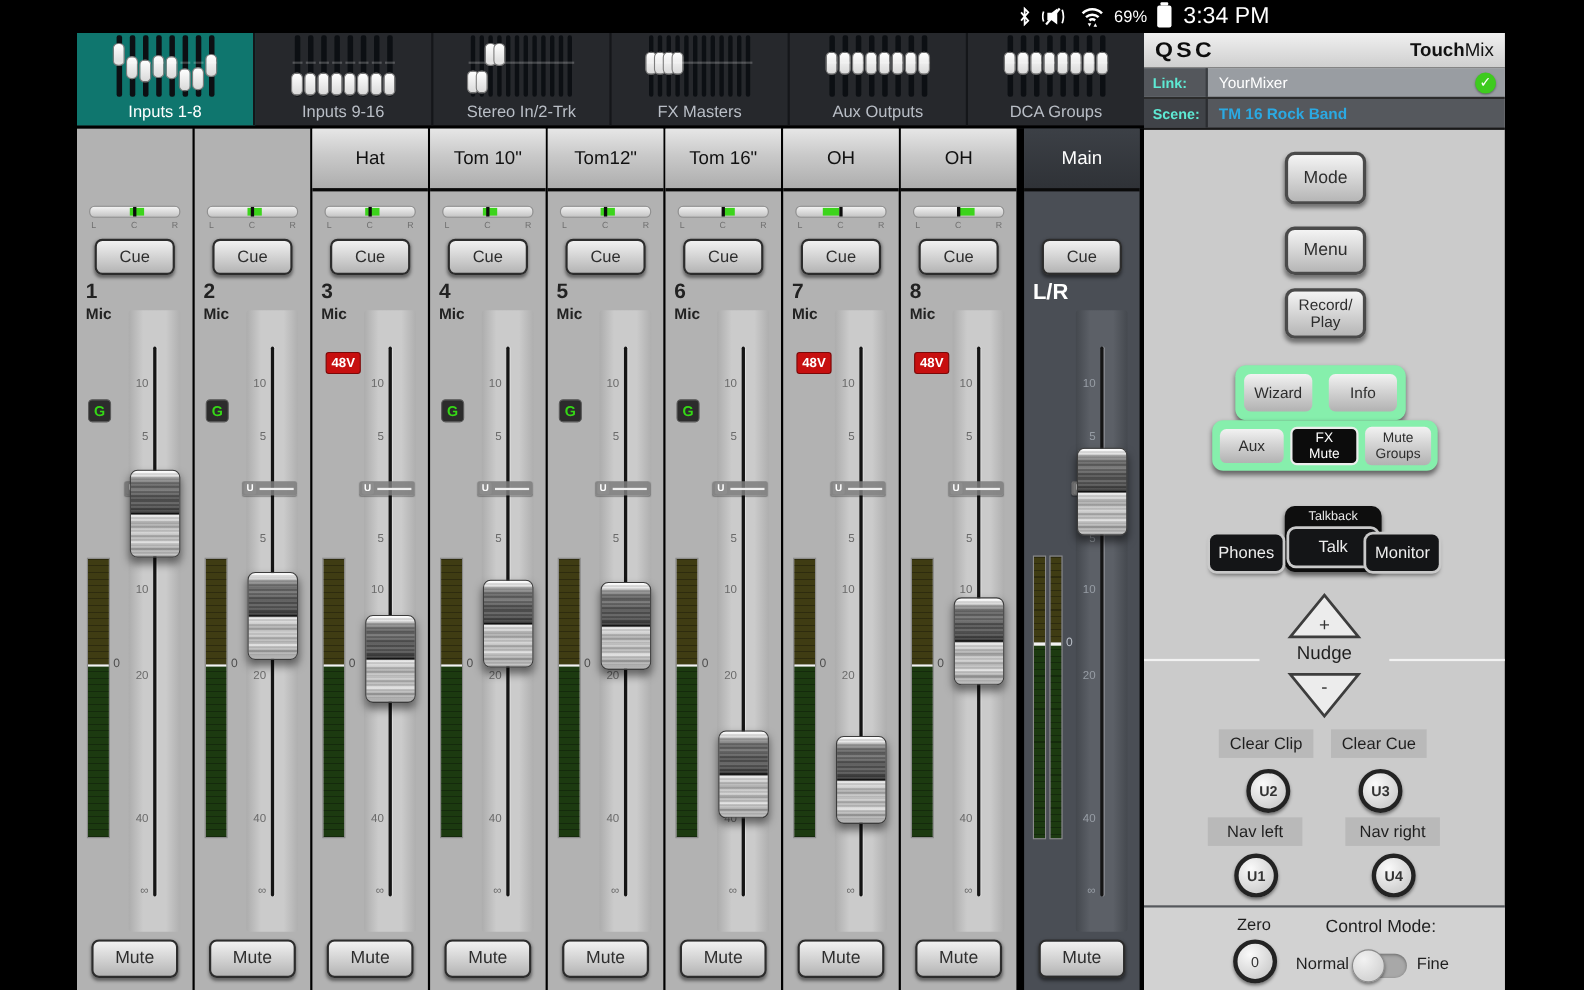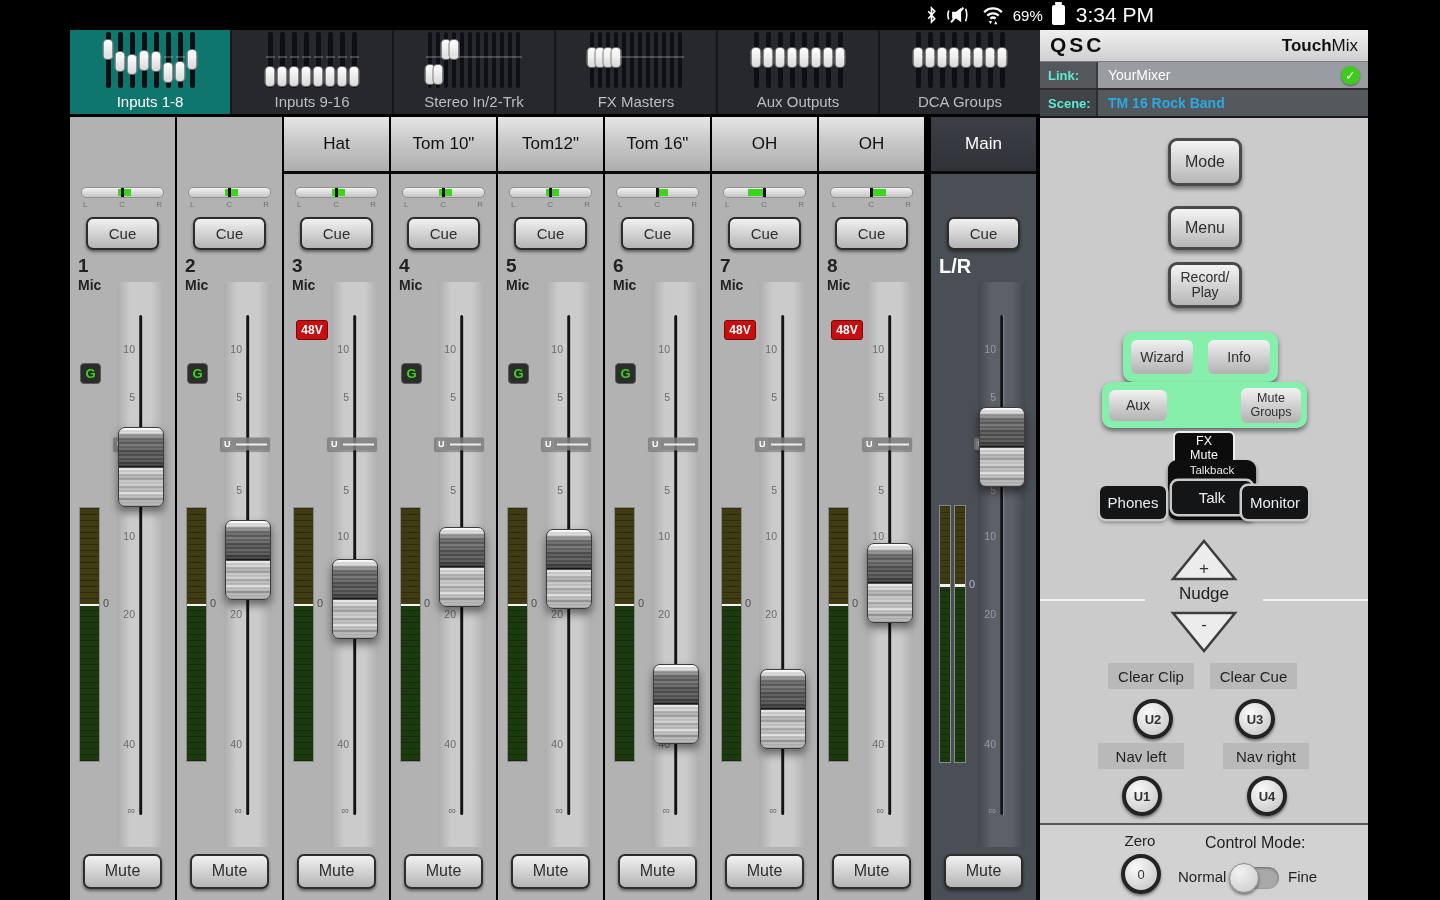--- a/index.html
+++ b/index.html
@@ -689,21 +689,21 @@
     <div class="pbtn" style="left:128px;top:88px;width:74px;height:44px;">Menu</div>
     <div class="pbtn" style="left:128px;top:144px;width:74px;height:46px;font-size:14px;">Record/
 Play</div>
 
     <div class="blackgroup" style="left:83px;top:214px;width:155px;height:50px;">
       <div class="gbtn" style="left:8px;top:8px;width:62px;height:34px;">Wizard</div>
       <div class="gbtn" style="left:85px;top:8px;width:62px;height:34px;">Info</div>
     </div>
     <div class="blackgroup" style="left:62px;top:264px;width:205px;height:46px;">
       <div class="gbtn" style="left:7px;top:8px;width:58px;height:31px;">Aux</div>
-      <div class="gbtn dark" style="left:71px;top:6px;width:62px;height:35px;font-size:12.5px;margin-top:43px;">FX
+      <div class="gbtn dark" style="left:71px;top:6px;width:62px;height:35px;font-size:12.5px;">FX
 Mute</div>
       <div class="gbtn" style="left:139px;top:6px;width:60px;height:35px;font-size:12.5px;">Mute
 Groups</div>
     </div>
 
     <div class="talkwrap" style="left:128px;top:342px;width:88px;height:60px;">
       <div class="tlabel">Talkback</div>
       <div class="darkbtn">Talk</div>
     </div>
     <div class="darkbtn" style="left:60px;top:368px;width:66px;height:33px;">Phones</div>

